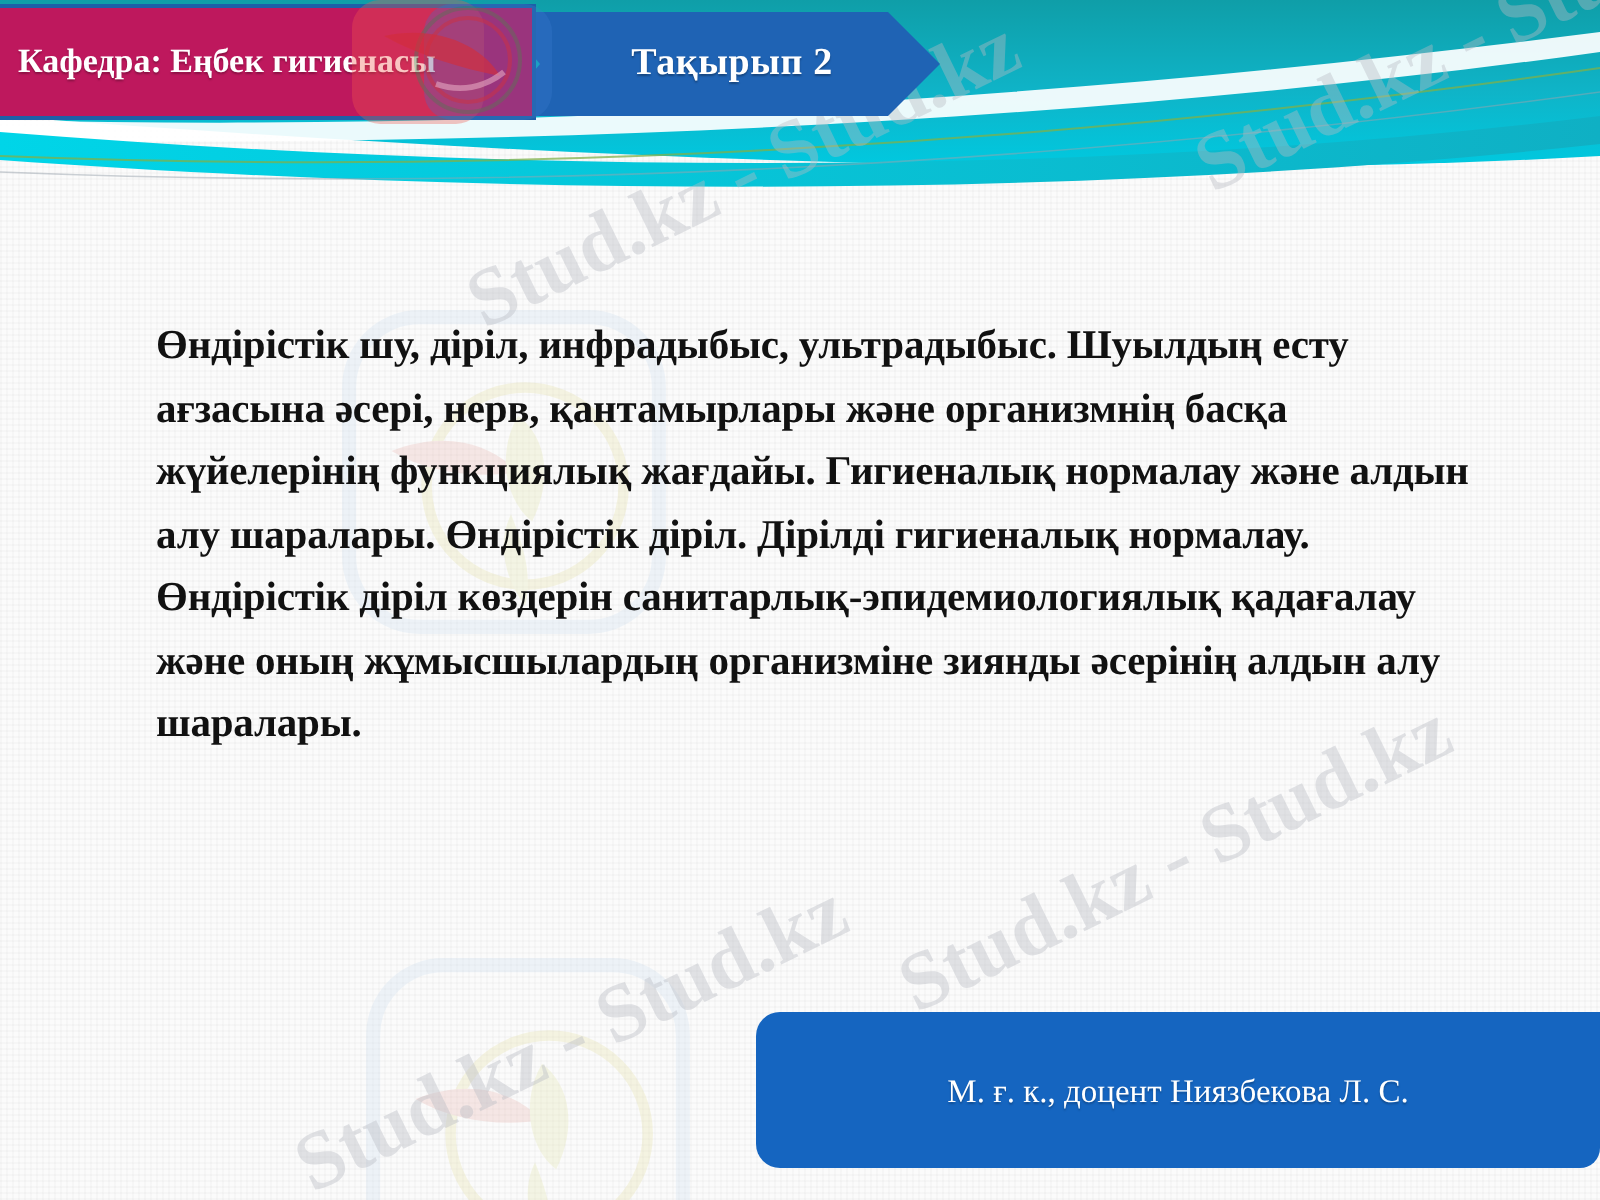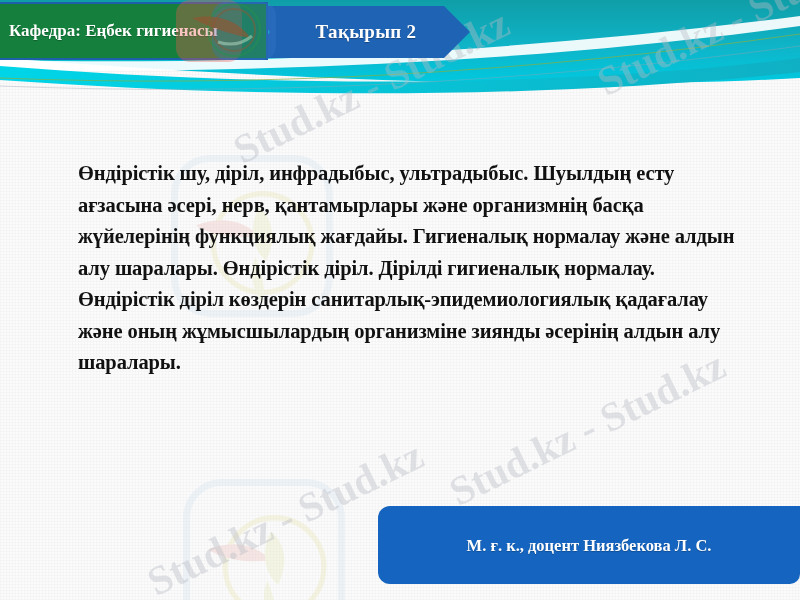--- a/index.html
+++ b/index.html
@@ -39,21 +39,21 @@
     z-index: 2;
   }
 
   
   .dept-banner {
     position: absolute;
     left: 0;
     top: 2px;
     width: 268px;
     height: 58px;
-    background: #15803d;
+    background: #be185d;
     border: 2px solid #1d5fa8;
     border-left: none;
     box-sizing: border-box;
     z-index: 6;
     display: flex;
     align-items: center;
   }
   .dept-banner-text {
     color: #ffffff;
     font-size: 17px;
@@ -156,21 +156,21 @@
     border-radius: 12px 0 10px 12px;
     z-index: 6;
     display: flex;
     flex-direction: column;
     align-items: center;
     justify-content: center;
   }
   .footer-line {
     color: #ffffff;
     font-size: 16.5px;
-    font-weight: bold;
+    font-weight: normal;
     line-height: 23px;
     text-align: center;
     text-shadow: 0 1px 1px rgba(0,0,0,0.25);
     white-space: nowrap;
   }
 </style>
 </head>
 <body>
 
 <div id="slide">

